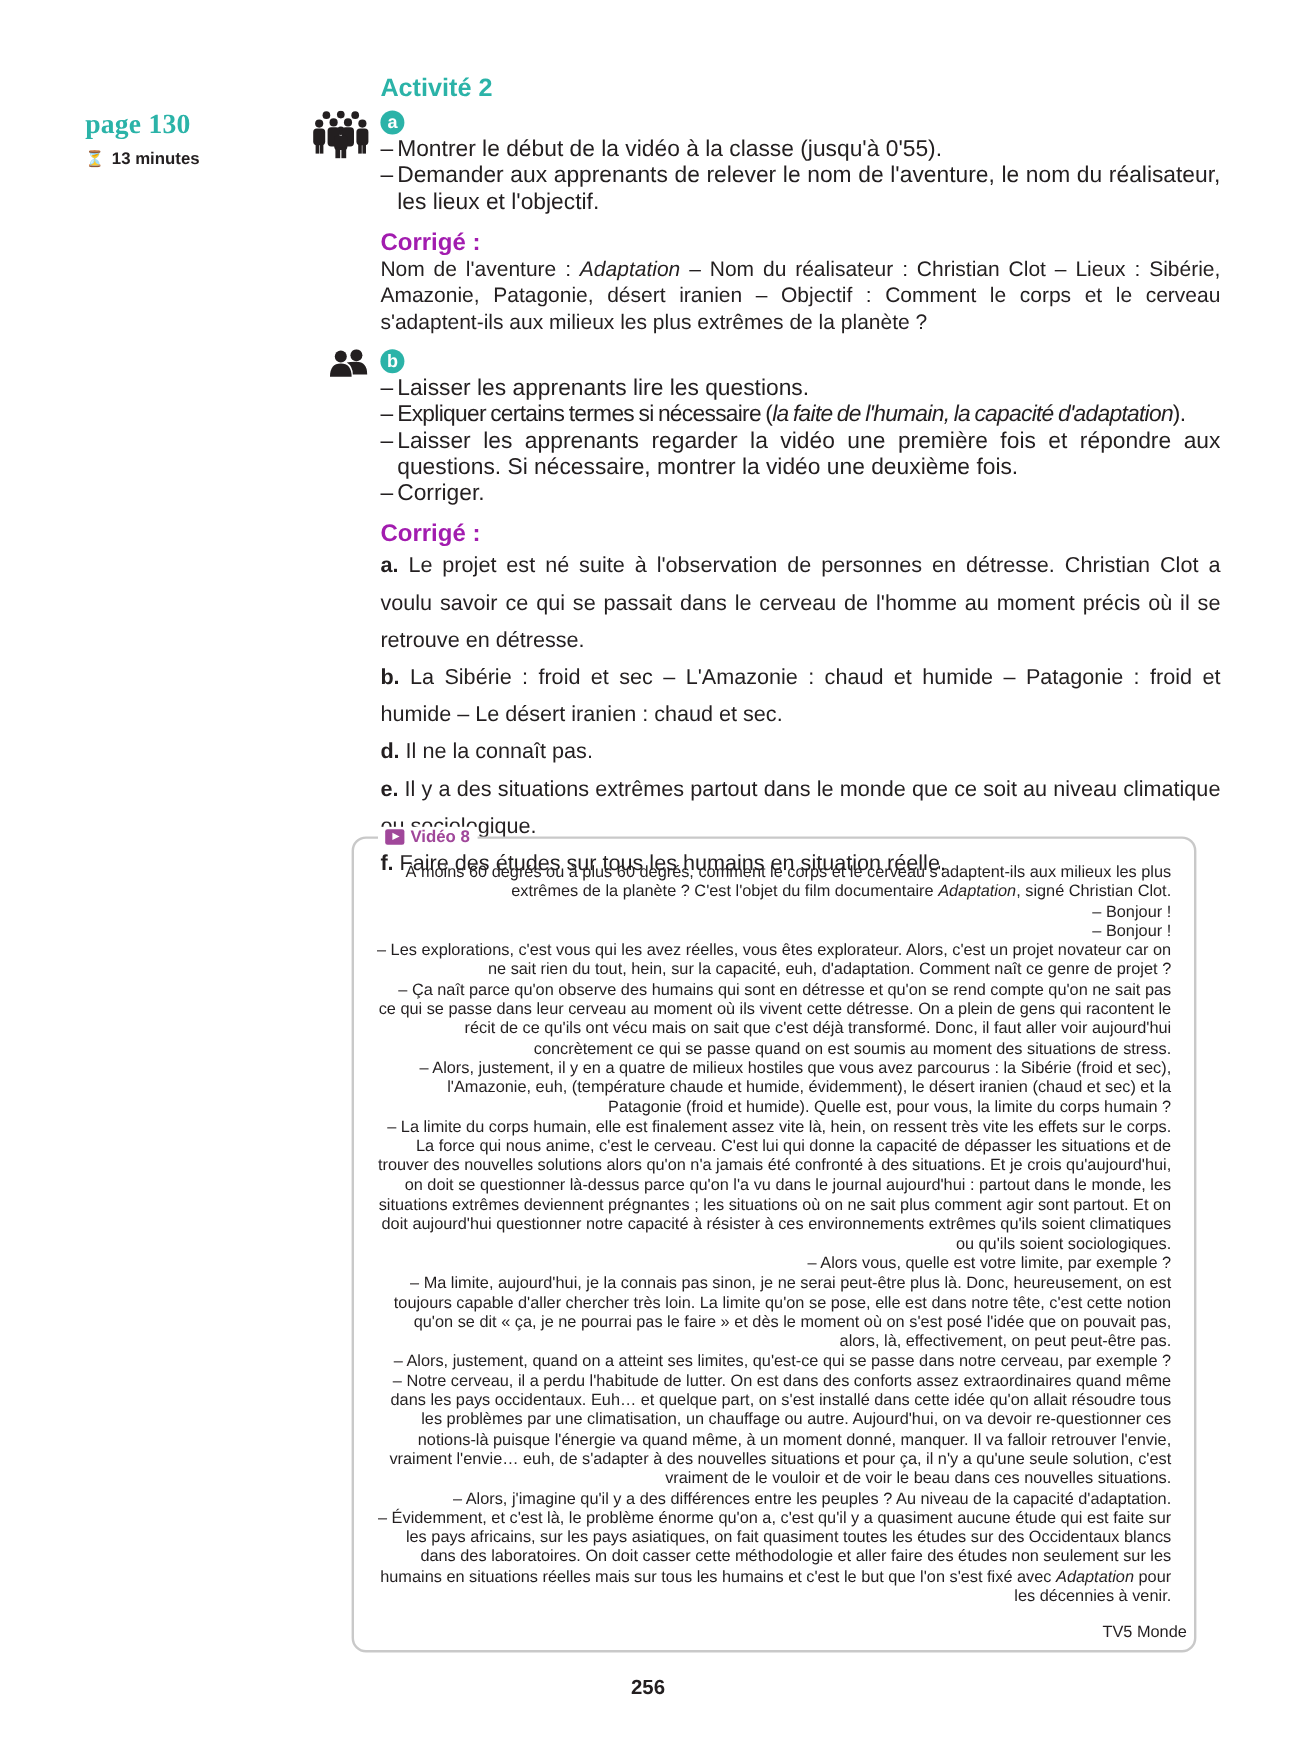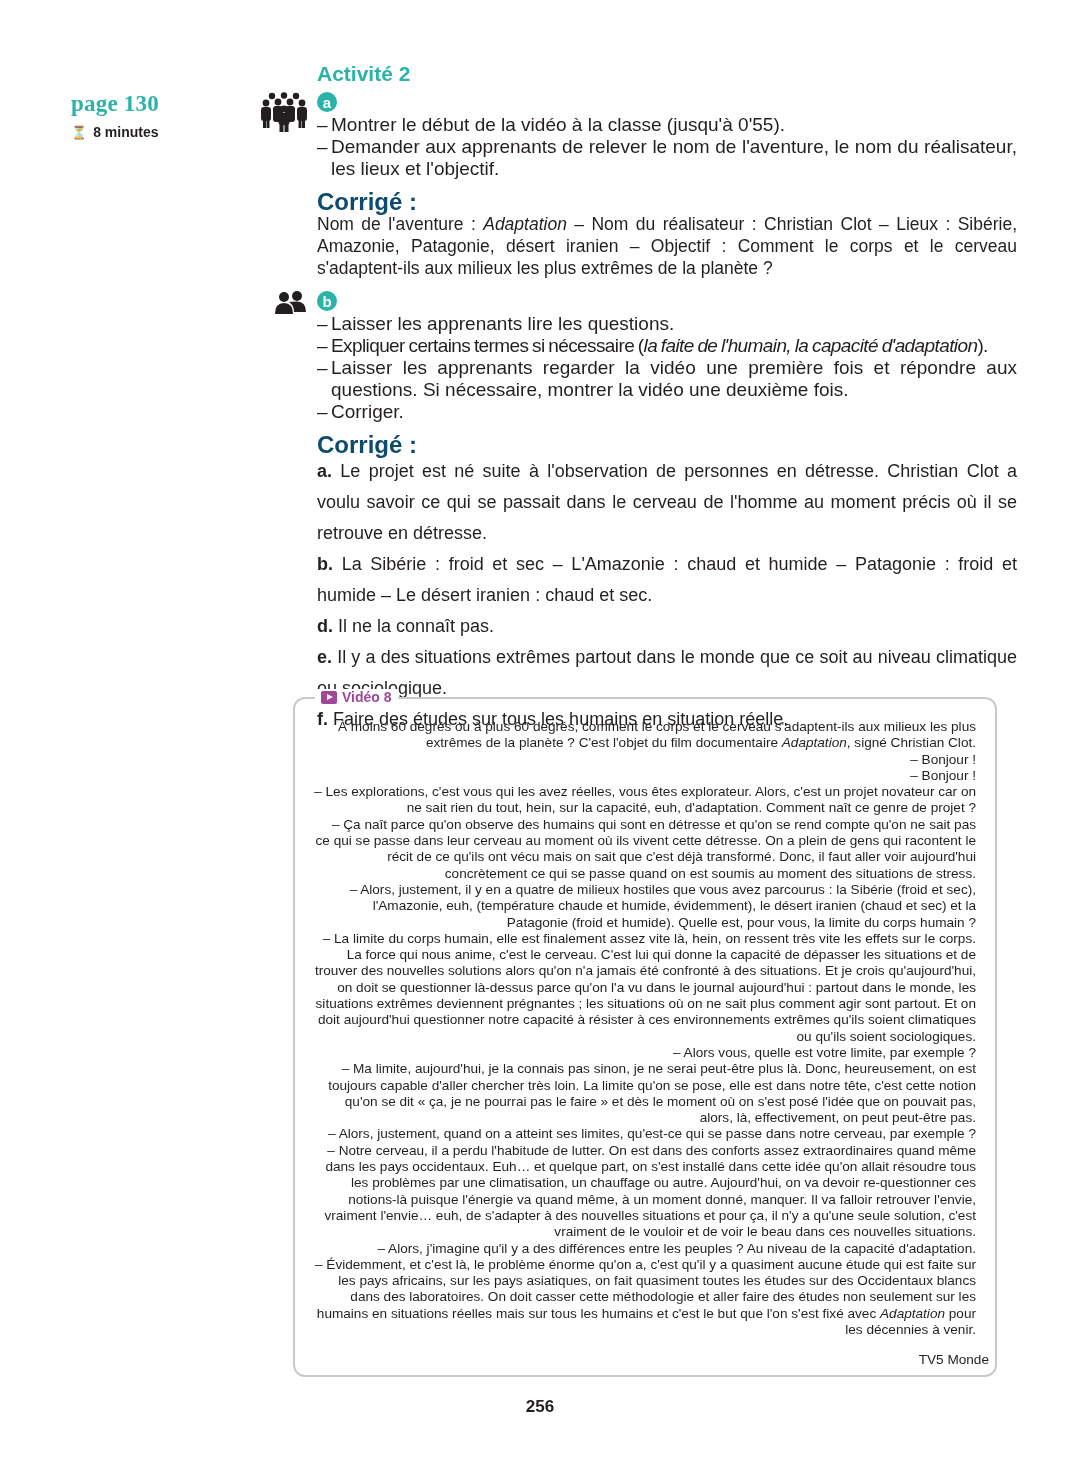--- a/index.html
+++ b/index.html
@@ -26,21 +26,21 @@
     .section { position: relative; }
     .section-icon { position: absolute; }
     .icon-group-a { left: -58px; top: 0px; }
     .icon-group-b { left: -42px; top: 0px; }
 
     .instr { list-style: none; margin: 2px 0 0 0; padding: 0; font-size: 19px; line-height: 22px; }
     .instr li { padding-left: 14px; text-indent: -14px; text-align: justify; }
     .instr li .dash { display: inline-block; width: 14px; text-indent: 0; }
     .instr li.tight { letter-spacing: -0.6px; word-spacing: -1px; }
 
-    .corrige-label { color: #0c4a6e; font-weight: bold; font-size: 24px; margin-top: 11px; line-height: 22px; }
+    .corrige-label { color: #a21caf; font-weight: bold; font-size: 20px; margin-top: 11px; line-height: 22px; }
     .corrige-text { font-size: 17.5px; line-height: 22px; text-align: justify; }
     .answers { margin: 0; padding: 0; list-style: none; font-size: 18px; line-height: 31px; }
     .answers li { text-align: justify; }
     .answers b { font-weight: bold; }
 
     .video-box {
       position: absolute; left: 293px; top: 697px; width: 704px; height: 680px;
       border: 2px solid #c9c9c9; border-radius: 12px; box-sizing: border-box;
     }
     .video-label {
@@ -65,21 +65,21 @@
       font-weight: bold; font-size: 17px; color: #231f20;
     }
   </style>
 </head>
 <body>
 
 <div class="left-col">
   <div class="page-ref">page 130</div>
   <div class="duration">
     <span class="hourglass">⏳</span>
-    <span>8 minutes</span>
+    <span>13 minutes</span>
   </div>
 </div>
 
 <div class="main">
   <div class="activity-title">Activité 2</div>
 
   <div class="section" style="margin-top:4px;">
     <span class="section-icon icon-group-a">
       <svg width="50" height="40" viewBox="0 0 50 40">
         <g fill="#231f20">

